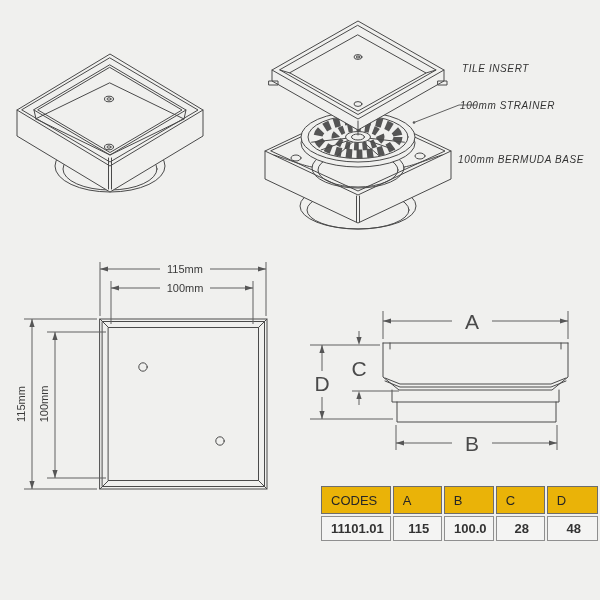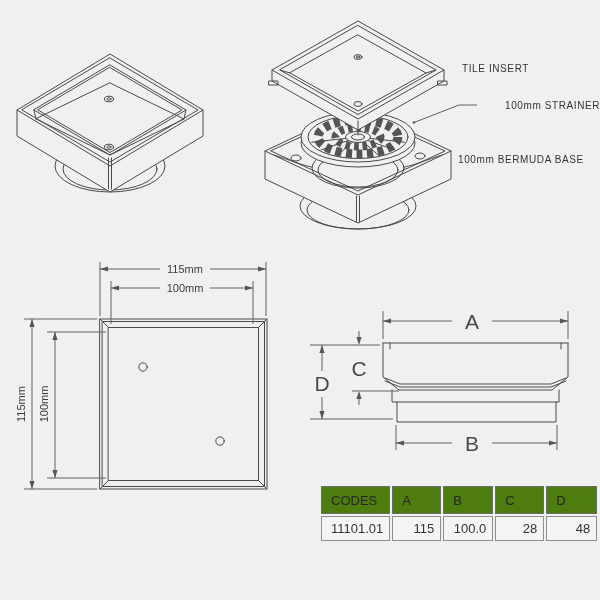--- a/index.html
+++ b/index.html
@@ -6,26 +6,26 @@
   .sheet{position:relative;width:600px;height:600px;background:#f0f0ee;overflow:hidden;
          font-family:"Liberation Sans",sans-serif;}
   svg{position:absolute;left:0;top:0;}
   .obj{fill:none;stroke:#4a4a4a;stroke-width:1;stroke-linejoin:round;stroke-linecap:round;}
   .objf{fill:#f0f0ee;stroke:#4a4a4a;stroke-width:1;stroke-linejoin:round;}
   .dim{fill:none;stroke:#606060;stroke-width:1;}
   .arr{fill:#565656;stroke:none;}
   .dimtxt{font-family:"Liberation Sans",sans-serif;font-size:11px;fill:#3a3a3a;}
   .biglet{font-family:"Liberation Sans",sans-serif;font-size:21px;fill:#4a4a4a;}
   .slots{fill:none;stroke:#555555;}
-  .plabel{position:absolute;font-size:10px;letter-spacing:0.6px;color:#333;white-space:nowrap;}
+  .plabel{position:absolute;font-size:10px;letter-spacing:0.6px;color:#333;white-space:nowrap;font-style:italic;}
   table.codes{position:absolute;left:319px;top:484px;border-spacing:2px;border-collapse:separate;}
-  table.codes th{background:#4d7c0f;color:#262626;border:1px solid #6d6d6d;font-weight:normal;
+  table.codes th{background:#eab308;color:#262626;border:1px solid #6d6d6d;font-weight:normal;
                  font-size:13px;text-align:left;padding:4px 6px 4px 9px;height:18px;}
   table.codes td{background:#f4f4f3;color:#333;border:1px solid #8f8f8f;
-                 font-size:13px;text-align:right;padding:3px 6px 3px 9px;height:17px;}
+                 font-size:13px;text-align:center;padding:3px 6px 3px 9px;height:17px;font-weight:bold;}
   .c0{width:50px;} .c1{width:32px;} .c2{width:33px;} .c3{width:32px;} .c4{width:34px;}
 </style>
 </head>
 <body>
 
 <div class="sheet">
 
 <svg width="600" height="600" viewBox="0 0 600 600">
 
   <g>
@@ -160,21 +160,21 @@
 
     <path class="dim" d="M310,345 L380,345 M310,419 L393,419"></path>
     <path class="dim" d="M322,345 L322,371 M322,397 L322,419"></path>
     <path class="arr" d="M322,345 l-2.6,8 h5.2 z"></path>
     <path class="arr" d="M322,419 l-2.6,-8 h5.2 z"></path>
     <text class="biglet" x="322" y="391" text-anchor="middle">D</text>
   </g>
 </svg>
 
   <div class="plabel" style="left:462px;top:63px;">TILE INSERT</div>
-  <div class="plabel" style="left:460px;top:100px;margin-left:45px;">100mm STRAINER</div>
+  <div class="plabel" style="left:460px;top:100px;">100mm STRAINER</div>
   <div class="plabel" style="left:458px;top:154px;">100mm BERMUDA BASE</div>
 
   <table class="codes">
     <thead>
       <tr>
         <th class="c0">CODES</th>
         <th class="c1">A</th>
         <th class="c2">B</th>
         <th class="c3">C</th>
         <th class="c4">D</th>

